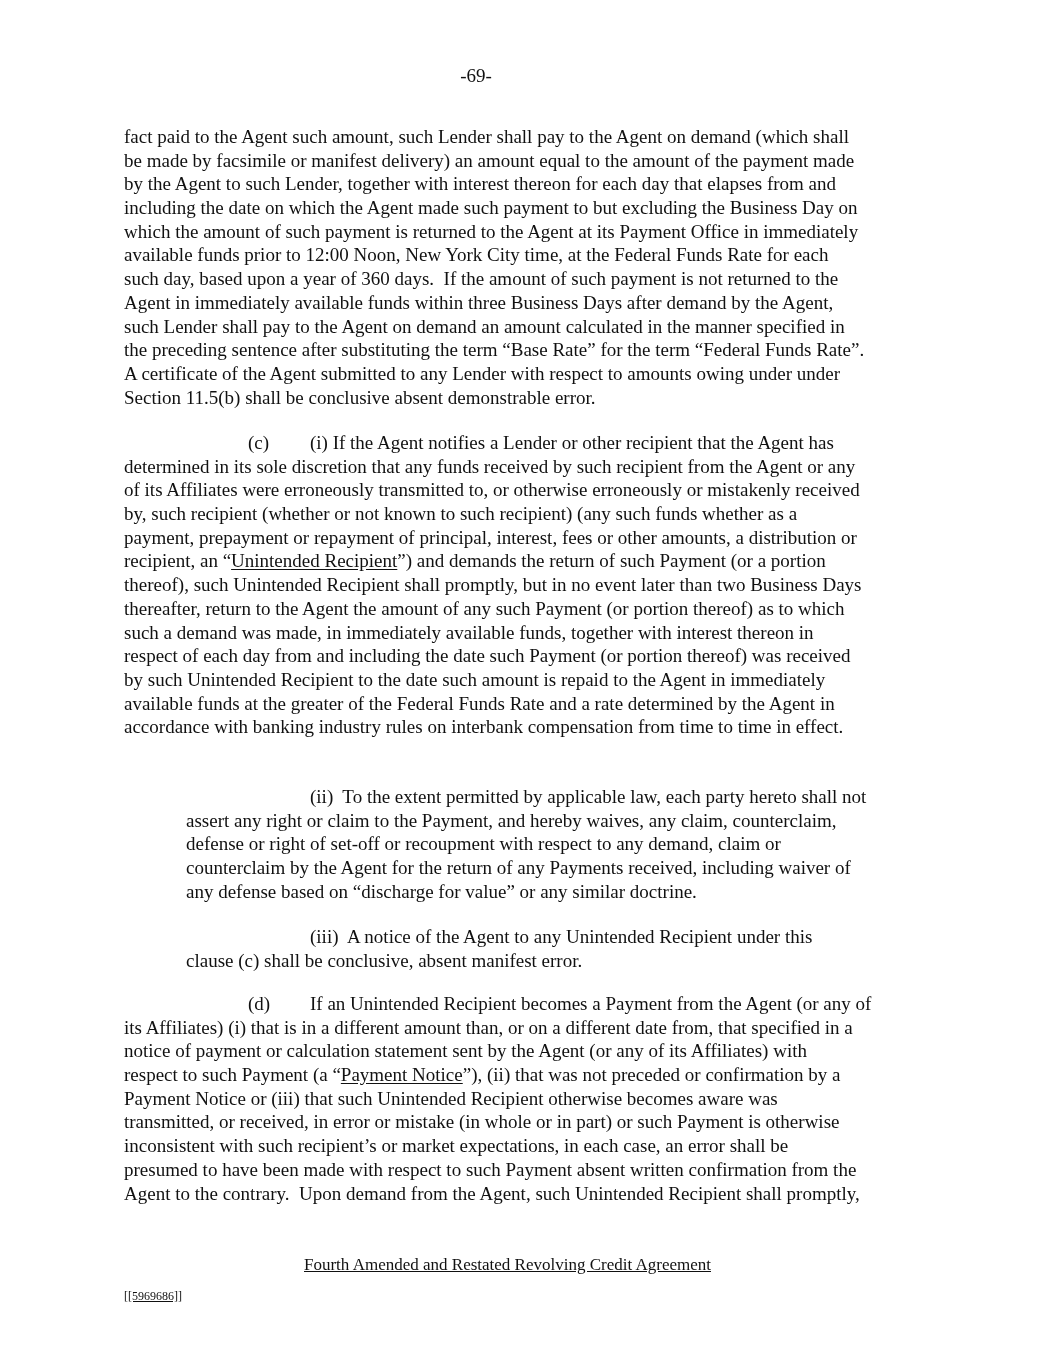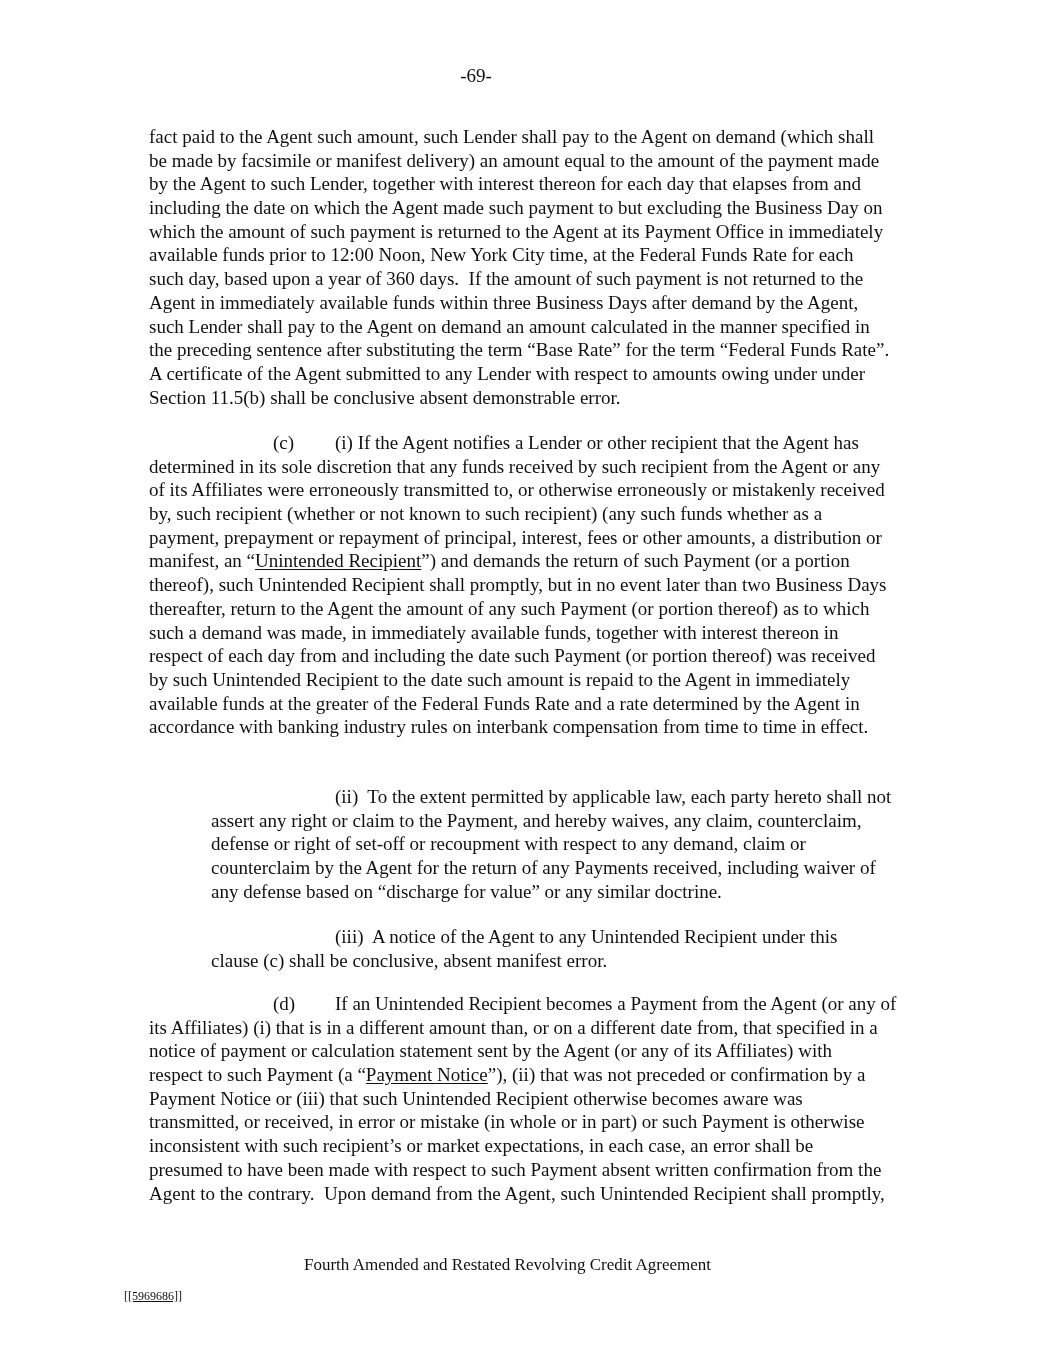--- a/index.html
+++ b/index.html
@@ -1,25 +1,25 @@
 <!DOCTYPE html>
 <html><head>
 <meta charset="utf-8">
 <style>
   html, body { margin: 0; padding: 0; background: #ffffff; }
   body { width: 1055px; height: 1365px; position: relative; overflow: hidden;
          font-family: "Liberation Serif", "DejaVu Serif", serif; color: #111111; }
   .page-number { position: absolute; top: 64px; left: 0; width: 952px; text-align: center;
                  font-size: 19px; line-height: 24px; }
-  .block { position: absolute; left: 124px; width: 820px; font-size: 19px; line-height: 23.7px; margin-left: 25px; }
+  .block { position: absolute; left: 124px; width: 820px; font-size: 19px; line-height: 23.7px; }
   .block.indented { left: 186px; width: 760px; }
   .line { white-space: pre; display: block; height: 23.7px; }
   .u { text-decoration: underline; text-underline-offset: 2px; }
   .footer-title { position: absolute; top: 1254px; left: 0; width: 1015px; text-align: center;
-                  font-size: 17px; line-height: 22px; }
+                  font-size: 17px; line-height: 22px; text-decoration: underline; }
   .doc-id { position: absolute; top: 1290px; left: 124px; font-size: 12px; line-height: 12px;
             text-decoration: underline; }
 </style>
 </head>
 <body>
 
 <div class="page-number">-69-</div>
 
 <div class="block" style="top:125px;">
   <span class="line">fact paid to the Agent such amount, such Lender shall pay to the Agent on demand (which shall</span>
@@ -35,21 +35,21 @@
   <span class="line">A certificate of the Agent submitted to any Lender with respect to amounts owing under under</span>
   <span class="line">Section 11.5(b) shall be conclusive absent demonstrable error.</span>
 </div>
 
 <div class="block" style="top:431px;">
   <span class="line"><span style="display:inline-block;width:124px;"></span><span style="display:inline-block;width:62px;">(c)</span><span>(i) If the Agent notifies a Lender or other recipient that the Agent has</span></span>
   <span class="line">determined in its sole discretion that any funds received by such recipient from the Agent or any</span>
   <span class="line">of its Affiliates were erroneously transmitted to, or otherwise erroneously or mistakenly received</span>
   <span class="line">by, such recipient (whether or not known to such recipient) (any such funds whether as a</span>
   <span class="line">payment, prepayment or repayment of principal, interest, fees or other amounts, a distribution or</span>
-  <span class="line"><span>manifest, an “</span><span class="u">Unintended Recipient</span><span>”) and demands the return of such Payment (or a portion</span></span>
+  <span class="line"><span>recipient, an “</span><span class="u">Unintended Recipient</span><span>”) and demands the return of such Payment (or a portion</span></span>
   <span class="line">thereof), such Unintended Recipient shall promptly, but in no event later than two Business Days</span>
   <span class="line">thereafter, return to the Agent the amount of any such Payment (or portion thereof) as to which</span>
   <span class="line">such a demand was made, in immediately available funds, together with interest thereon in</span>
   <span class="line">respect of each day from and including the date such Payment (or portion thereof) was received</span>
   <span class="line">by such Unintended Recipient to the date such amount is repaid to the Agent in immediately</span>
   <span class="line">available funds at the greater of the Federal Funds Rate and a rate determined by the Agent in</span>
   <span class="line">accordance with banking industry rules on interbank compensation from time to time in effect.</span>
 </div>
 
 <div class="block indented" style="top:785px;">

